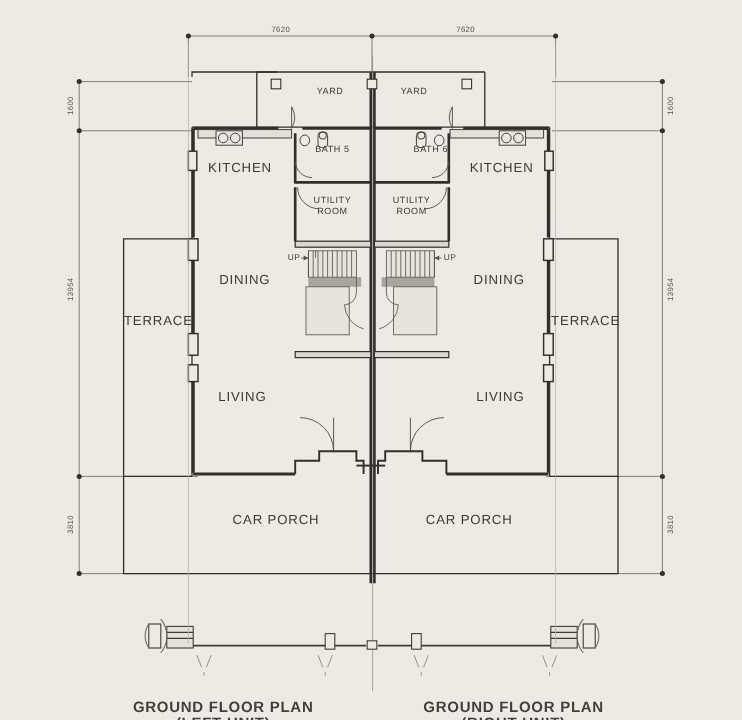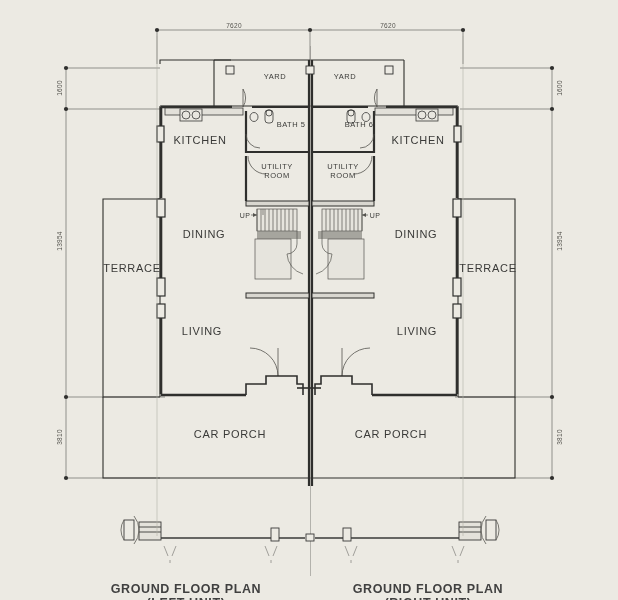--- a/index.html
+++ b/index.html
@@ -301,21 +301,21 @@
   <div class="dim vert" style="left:59px; top:72px;">1600</div>
   <div class="dim vert" style="left:59px; top:225px;">13954</div>
   <div class="dim vert" style="left:59px; top:421px;">3810</div>
 
   <div class="dim vert" style="left:559px; top:72px;">1600</div>
   <div class="dim vert" style="left:559px; top:225px;">13954</div>
   <div class="dim vert" style="left:559px; top:421px;">3810</div>
 
   <div class="lbl small" style="left:275px; top:60px;">YARD</div>
   <div class="lbl" style="left:200px; top:124px;">KITCHEN</div>
-  <div class="lbl small" style="left:291px; top:108px;">BATH 5</div>
+  <div class="lbl small" style="left:277px; top:108px;">BATH 5</div>
   <div class="lbl small" style="left:277px; top:155px;">UTILITY
 ROOM</div>
   <div class="lbl" style="left:204px; top:218px;">DINING</div>
   <div class="lbl" style="left:132px; top:252px;">TERRACE</div>
   <div class="lbl" style="left:202px; top:315px;">LIVING</div>
   <div class="lbl" style="left:230px; top:418px;">CAR PORCH</div>
   <div class="lbl up" style="left:245px; top:199px;">UP</div>
 
   <div class="lbl small" style="left:345px; top:60px;">YARD</div>
   <div class="lbl" style="left:418px; top:124px;">KITCHEN</div>

